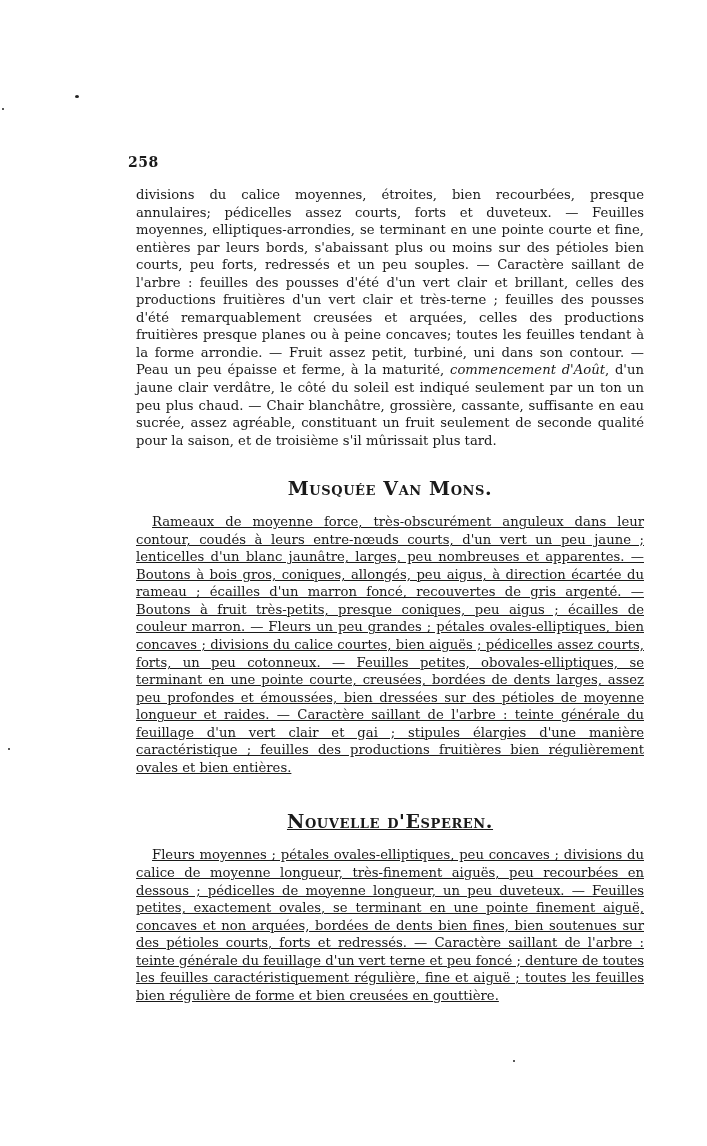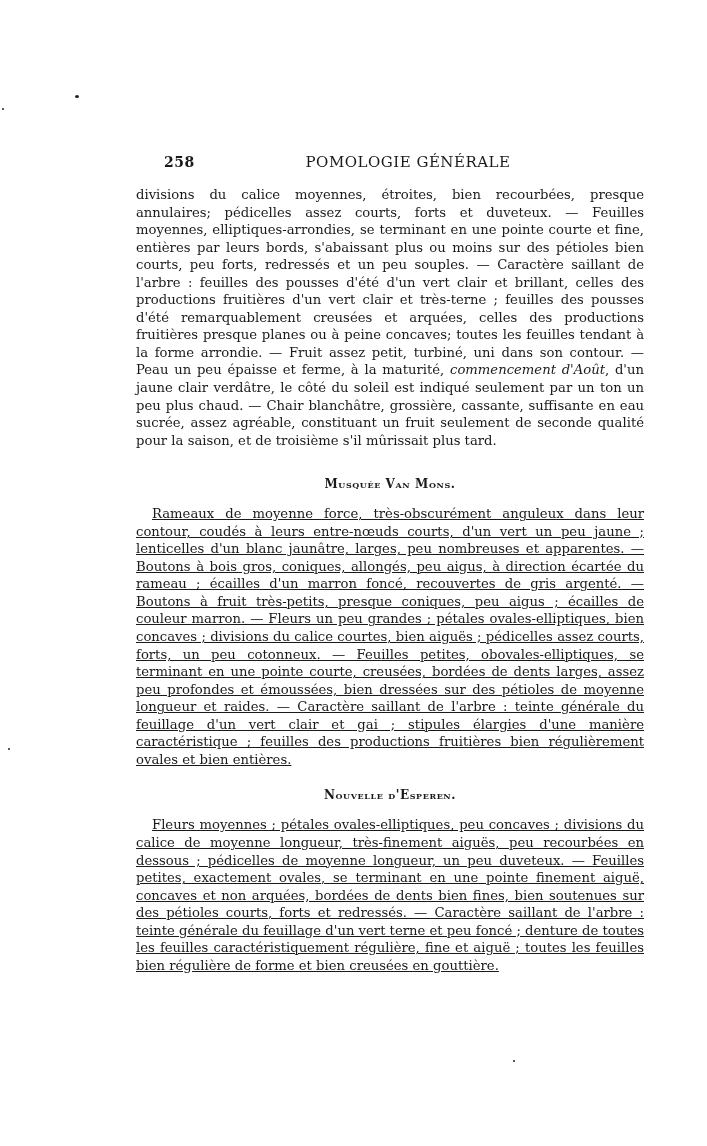--- a/index.html
+++ b/index.html
@@ -19,21 +19,20 @@
       position: absolute;
       left: 128px;
       top: 152px;
       width: 524px;
     }
     .running-head {
       position: relative;
       height: 26px;
       font-size: 15px;
       letter-spacing: 0.5px;
-      margin-left: 36px;
     }
     .page-number {
       position: absolute;
       left: 0;
       top: 2px;
       font-weight: bold;
       font-size: 14px;
     }
     .running-title {
       position: absolute;
@@ -50,46 +49,45 @@
       margin: 8px;
       hyphens: manual;
     }
     .para.indent {
       text-indent: 16px;
       text-decoration: underline;
     }
     .section-title {
       text-align: center;
       font-variant: small-caps;
-      font-size: 12px;
+      font-size: 19px;
       letter-spacing: 0.6px;
       margin: 0;
     }
     .sec1-title { margin-top: 28px; margin-bottom: 14px; }
-    .sec2-title { margin-top: 20px; margin-bottom: 14px; }
+    .sec2-title { margin-top: 34px; margin-bottom: 14px; text-decoration: underline; }
     em { font-style: italic; }
     .speck {
       position: absolute;
       background: #222;
       border-radius: 50%;
     }
   </style>
 </head>
 <body>
 
 <div class="speck" style="left:75px;top:95px;width:4px;height:3px;"></div>
 <div class="speck" style="left:2px;top:108px;width:2px;height:2px;"></div>
 <div class="speck" style="left:8px;top:748px;width:2px;height:2px;"></div>
 <div class="speck" style="left:513px;top:1060px;width:2px;height:2px;"></div>
 
 <div class="page">
 
   <div class="running-head">
     <span class="page-number">258</span>
-    <span class="running-title">POMOLOGIE GÉNÉRALE</span>
   </div>
 
   <p class="para"><span>divisions du calice moyennes, étroites, bien recourbées, presque annulaires; pédicelles assez courts, forts et duveteux. — Feuilles moyennes, elliptiques-arrondies, se terminant en une pointe courte et fine, entières par leurs bords, s'abaissant plus ou moins sur des pétioles bien courts, peu forts, redressés et un peu souples. — Caractère saillant de l'arbre : feuilles des pousses d'été d'un vert clair et brillant, celles des productions fruitières d'un vert clair et très-terne ; feuilles des pousses d'été remarquablement creusées et arquées, celles des productions fruitières presque planes ou à peine concaves; toutes les feuilles tendant à la forme arrondie. — Fruit assez petit, turbiné, uni dans son contour. — Peau un peu épaisse et ferme, à la maturité, </span><em>commencement d'Août</em><span>, d'un jaune clair verdâtre, le côté du soleil est indiqué seulement par un ton un peu plus chaud. — Chair blanchâtre, grossière, cassante, suffisante en eau sucrée, assez agréable, constituant un fruit seulement de seconde qualité pour la saison, et de troisième s'il mûrissait plus tard.</span></p>
 
   <h2 class="section-title sec1-title">Musquée Van Mons.</h2>
   <p class="para indent">Rameaux de moyenne force, très-obscurément anguleux dans leur contour, coudés à leurs entre-nœuds courts, d'un vert un peu jaune ; lenticelles d'un blanc jaunâtre, larges, peu nombreuses et apparentes. — Boutons à bois gros, coniques, allongés, peu aigus, à direction écartée du rameau ; écailles d'un marron foncé, recouvertes de gris argenté. — Boutons à fruit très-petits, presque coniques, peu aigus ; écailles de couleur marron. — Fleurs un peu grandes ; pétales ovales-elliptiques, bien concaves ; divisions du calice courtes, bien aiguës ; pédicelles assez courts, forts, un peu cotonneux. — Feuilles petites, obovales-elliptiques, se terminant en une pointe courte, creusées, bordées de dents larges, assez peu profondes et émoussées, bien dressées sur des pétioles de moyenne longueur et raides. — Caractère saillant de l'arbre : teinte générale du feuillage d'un vert clair et gai ; stipules élargies d'une manière caractéristique ; feuilles des productions fruitières bien régulièrement ovales et bien entières.</p>
 
   <h2 class="section-title sec2-title">Nouvelle d'Esperen.</h2>
   <p class="para indent">Fleurs moyennes ; pétales ovales-elliptiques, peu concaves ; divisions du calice de moyenne longueur, très-finement aiguës, peu recourbées en dessous ; pédicelles de moyenne longueur, un peu duveteux. — Feuilles petites, exactement ovales, se terminant en une pointe finement aiguë, concaves et non arquées, bordées de dents bien fines, bien soutenues sur des pétioles courts, forts et redressés. — Caractère saillant de l'arbre : teinte générale du feuillage d'un vert terne et peu foncé ; denture de toutes les feuilles caractéristiquement régulière, fine et aiguë ; toutes les feuilles bien régulière de forme et bien creusées en gouttière.</p>
 

